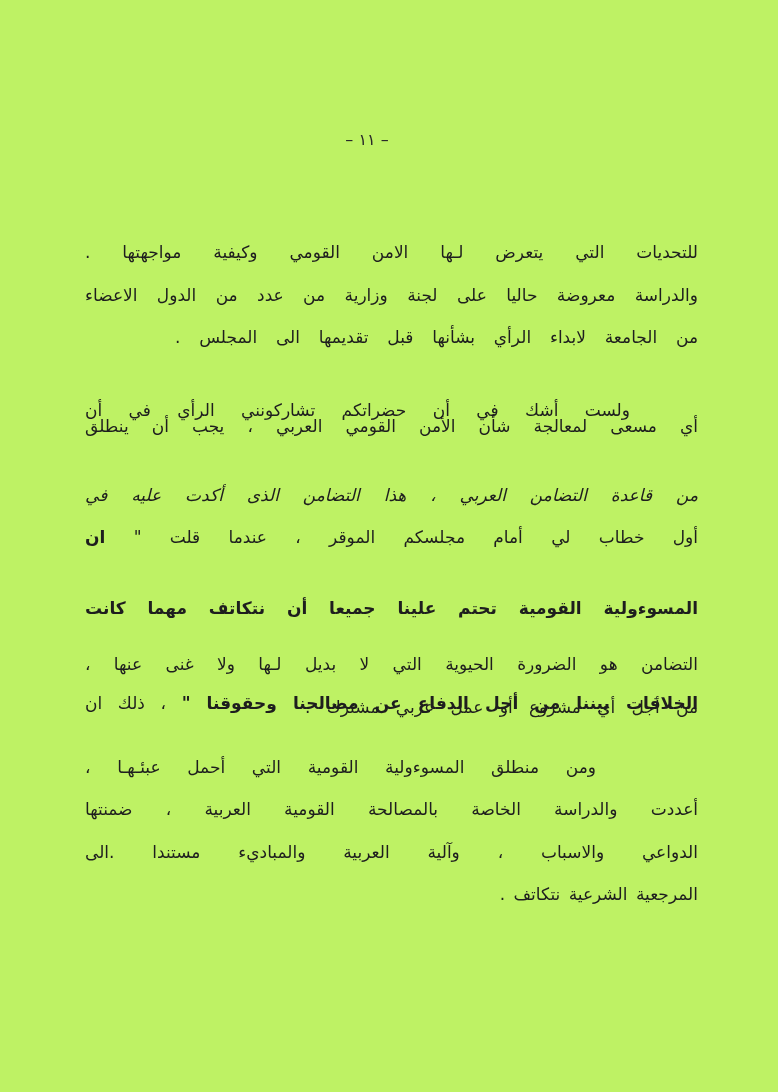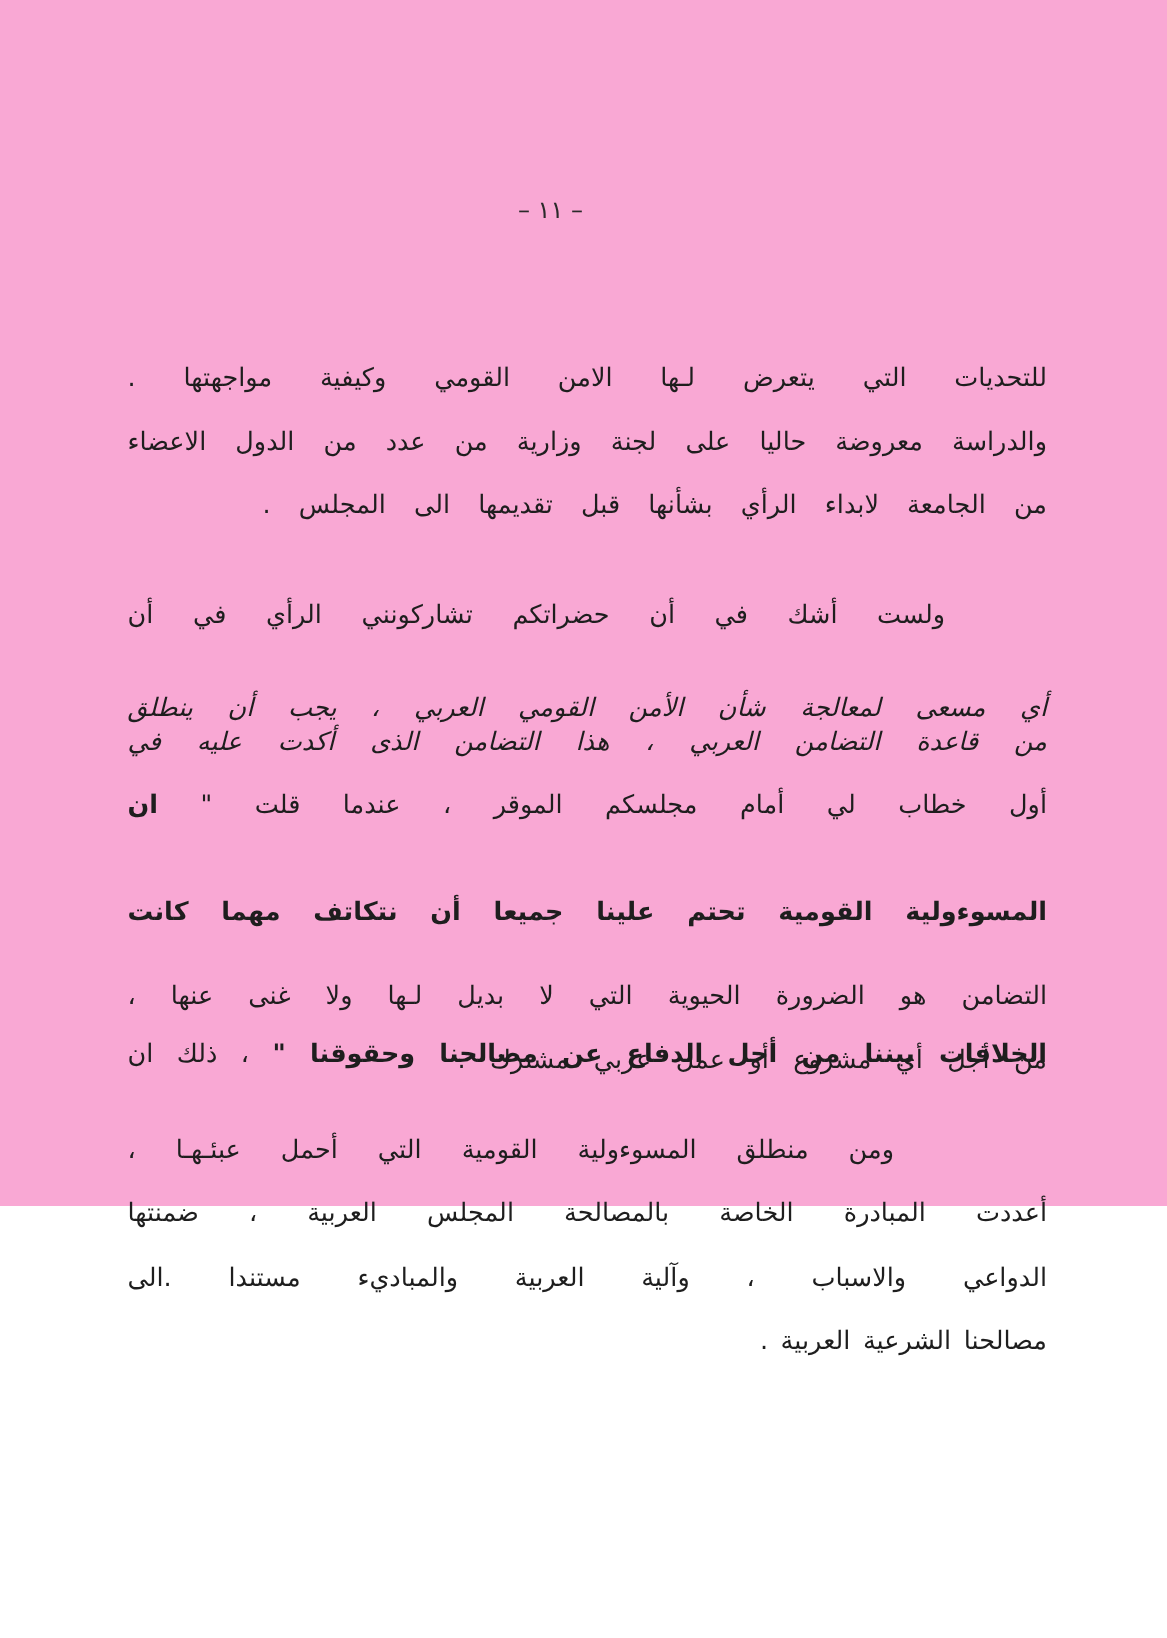--- a/index.html
+++ b/index.html
@@ -6,22 +6,22 @@
   html, body {
     width: 778px;
     height: 1092px;
     background: #ffffff;
     font-family: "DejaVu Sans", sans-serif;
     overflow: hidden;
   }
   .page {
     position: relative;
     width: 778px;
-    height: 804px;
-    background: #f9a8d4;
+    height: 1092px;
+    background: #bef264;
     color: #1e1e1e;
   }
   .page-number {
     position: absolute;
     top: 130px;
     left: 0;
     right: 44px;
     text-align: center;
     font-size: 16px;
     letter-spacing: 2px;
@@ -42,21 +42,21 @@
     word-spacing: 3px;
     white-space: nowrap;
   }
   .line .b { font-weight: 700; }
   
   .l1  { top: 236px; }
   .l2  { top: 279px; }
   .l3  { top: 321px; left: 175px; }
   
   .l4  { top: 394px; right: 148px; }   
-  .l5  { top: 456px; font-style: italic; }
+  .l5  { top: 410px; }
   .l6  { top: 479px; font-style: italic; }
   .l7  { top: 521px; }
   .l8  { top: 564px; font-weight: 700; margin-top: 28px; }
   .l9  { top: 639px; margin-top: 48px; }
   .l10 { top: 648px; }
   .l11 { top: 691px; left: 305px; }    
   
   .l12 { top: 751px; right: 182px; }   
   .l13 { top: 793px; }
   .l14 { top: 836px; }
@@ -81,18 +81,18 @@
     <div class="line l6">من قاعدة التضامن العربي ، هذا التضامن الذى أكدت عليه في</div>
     <div class="line l7"><span>أول خطاب لي أمام مجلسكم الموقر ، عندما قلت "</span> <span class="b">ان</span></div>
     <div class="line l8">المسوءولية القومية تحتم علينا جميعا أن نتكاتف مهما كانت</div>
     <div class="line l9"><span class="b">الخلافات بيننا من أجل الدفاع عن مصالحنا وحقوقنا "</span> <span>، ذلك ان</span></div>
     <div class="line l10">التضامن هو الضرورة الحيوية التي لا بديل لـها ولا غنى عنها ،</div>
     <div class="line l11">من أجل أي مشروع أو عمل عربي مشترك .</div>
   </div>
 
   <div>
     <div class="line l12">ومن منطلق المسوءولية القومية التي أحمل عبئـهـا ،</div>
-    <div class="line l13">أعددت المبادرة الخاصة بالمصالحة المجلس العربية ، ضمنتها</div>
+    <div class="line l13">أعددت والدراسة الخاصة بالمصالحة القومية العربية ، ضمنتها</div>
     <div class="line l14">الدواعي والاسباب ، وآلية العربية والمباديء مستندا .الى</div>
-    <div class="line l15">مصالحنا الشرعية العربية .</div>
+    <div class="line l15">المرجعية الشرعية نتكاتف .</div>
   </div>
 
 </div>
 
 </body></html>

